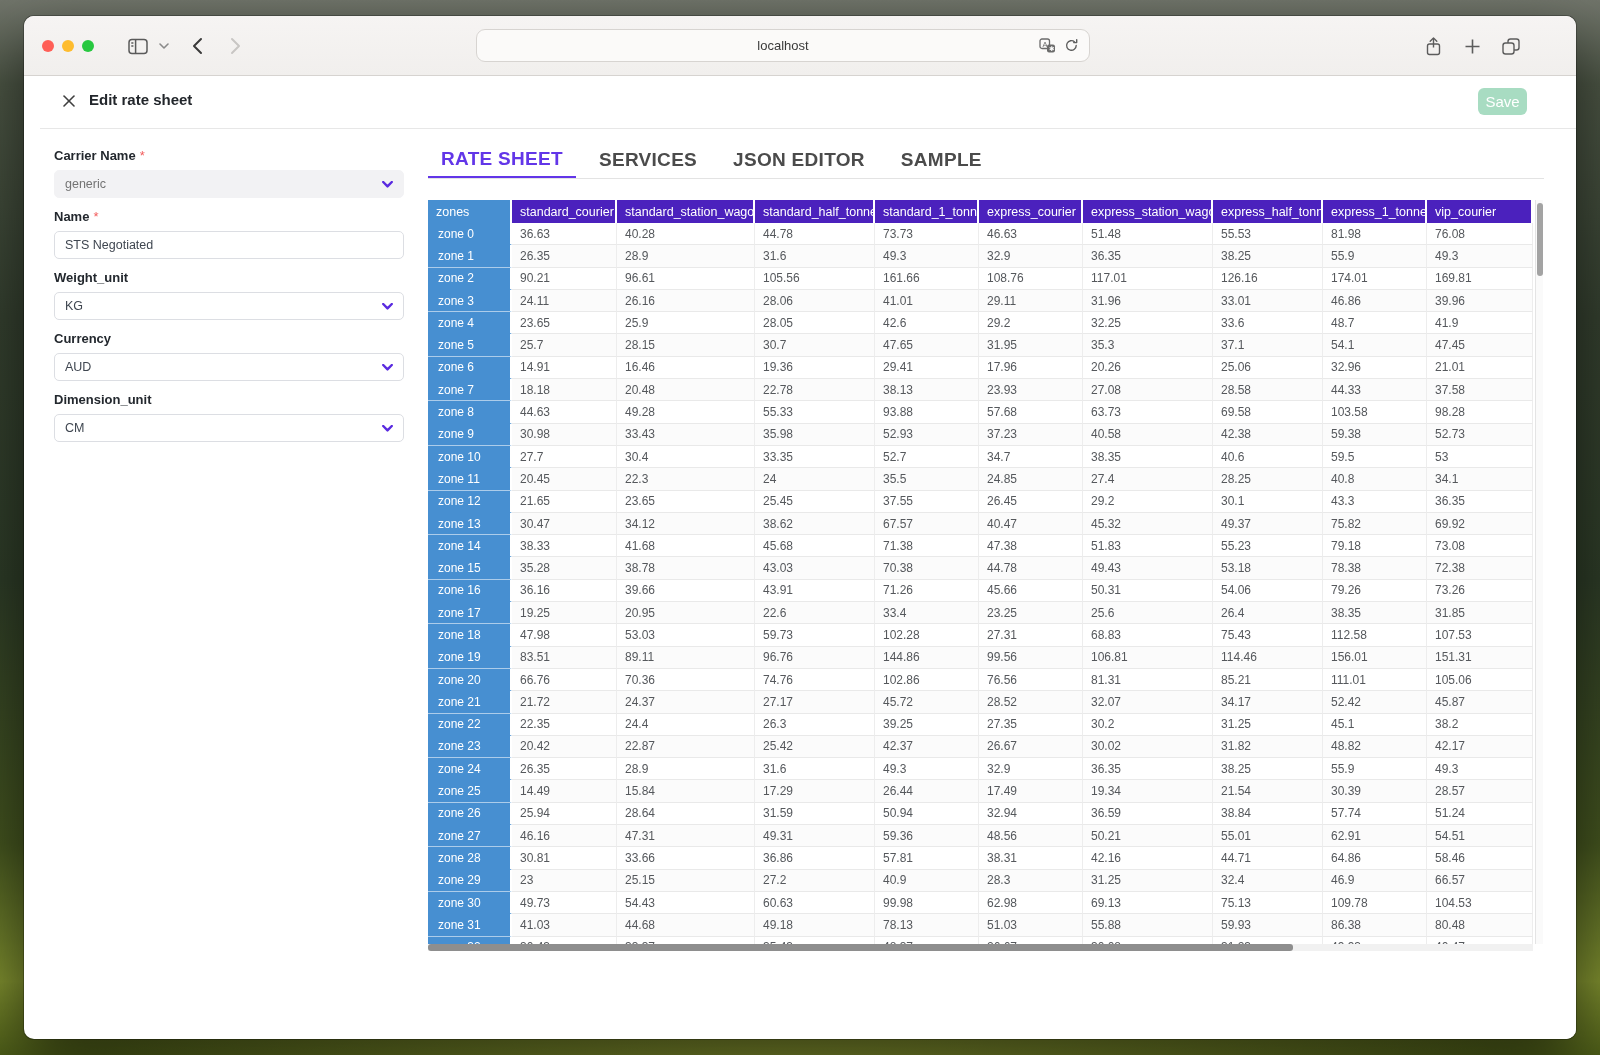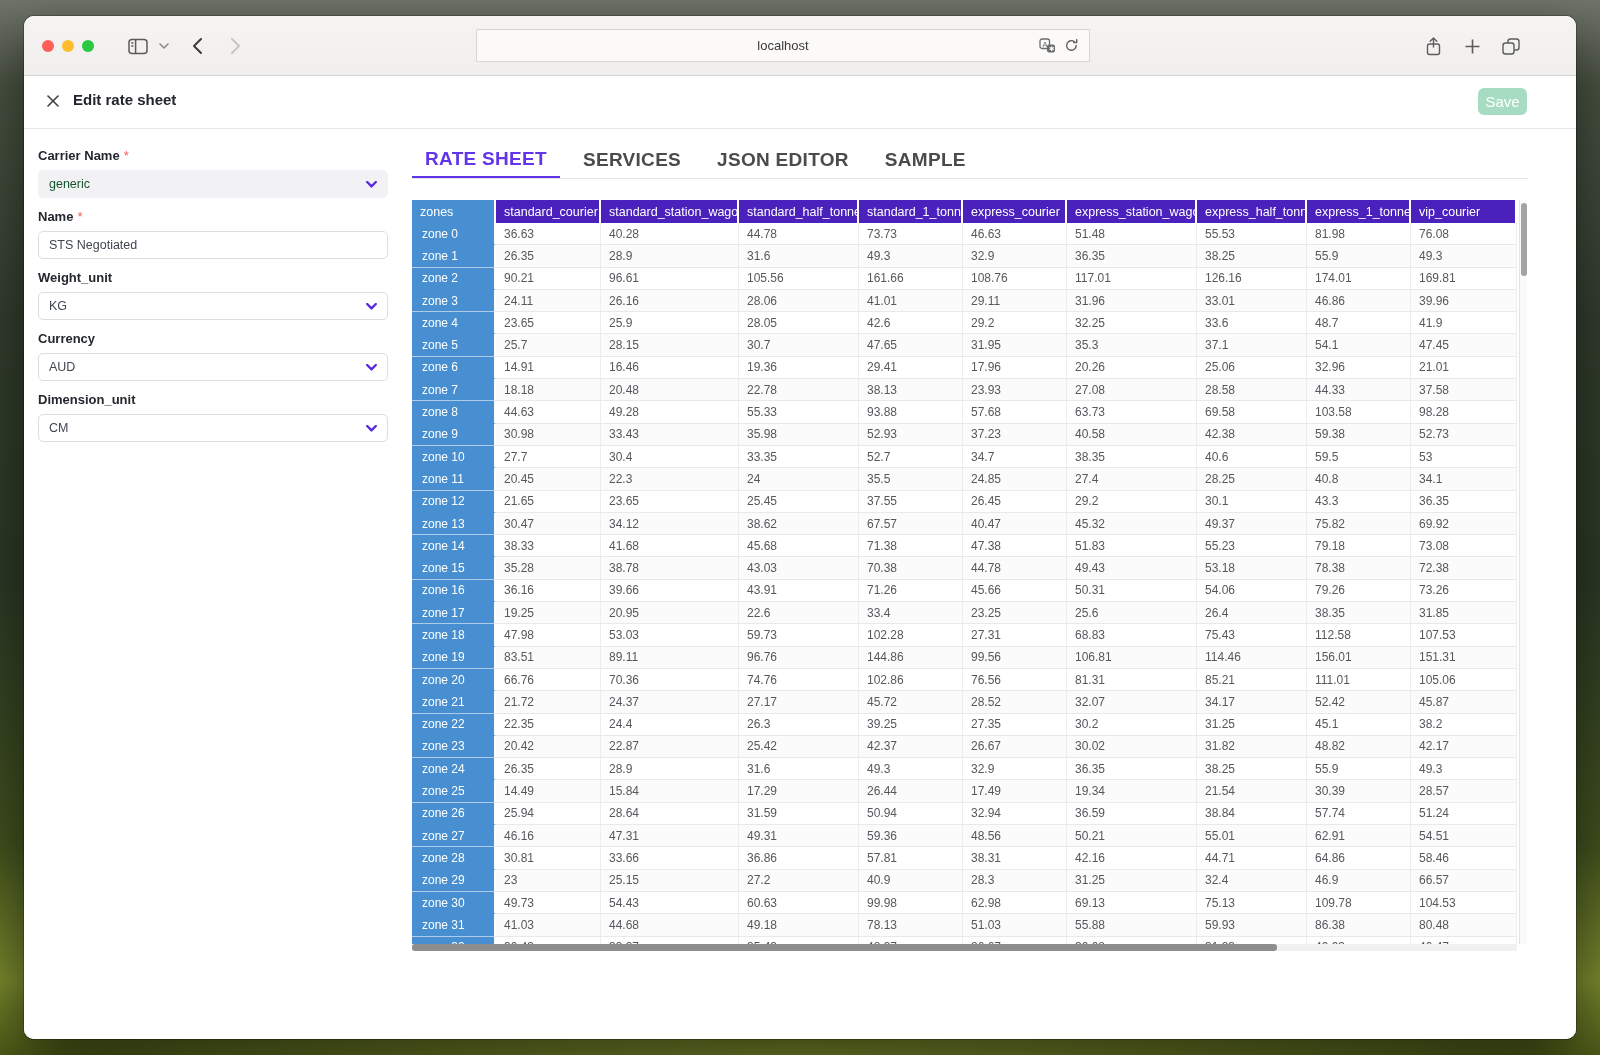--- a/index.html
+++ b/index.html
@@ -15,44 +15,44 @@
     box-shadow:0 25px 60px rgba(0,0,0,.55), 0 0 0 1px rgba(0,0,0,.25); }
 
   
   .toolbar { position:relative; height:60px; background:linear-gradient(#f6f4f3,#f1efed);
     border-bottom:1px solid #d6d3d0; }
   .lights { position:absolute; left:18px; top:24px; display:flex; gap:8px; }
   .light { width:12px; height:12px; border-radius:50%; }
   .light.red{ background:#ff5f57; } .light.yellow{ background:#febc2e; } .light.green{ background:#28c840; }
   .tb-ic { position:absolute; top:0; height:60px; display:flex; align-items:center; }
   .urlbar { position:absolute; left:452px; top:13px; width:614px; height:33px;
-    background:#fbfaf9; border:1px solid #d7d4d1; border-radius:1px;
+    background:#fbfaf9; border:1px solid #d7d4d1; border-radius:9px;
     display:flex; align-items:center; justify-content:center; }
   .urlbar .url { font-size:13px; color:#3a3a3a; }
   .url-icons { position:absolute; right:10px; top:0; height:31px; display:flex; align-items:center; gap:8px; }
 
   
-  .page { position:relative; height:963px; background:#fff; }
+  .page { position:relative; height:963px; background:#fff;margin-left:16px; }
   .page-header { position:absolute; left:0; right:0; top:0; height:52px; }
   .close-x { position:absolute; left:22px; top:18px; width:16px; height:16px; cursor:default; }
   .page-title { position:absolute; left:49px; top:15px; font-size:15px; font-weight:700; color:#22262b; }
   .save-btn { position:absolute; right:49px; top:12px; width:49px; height:27px;
     background:#a8dcc2; border:none; border-radius:6px; color:#fff; font-size:15px;
     font-family:"Liberation Sans",sans-serif; }
   .divider { position:absolute; left:0; right:0; top:52px; height:1px; background:#e7e7e7; }
 
   
   .form { position:absolute; left:14px; top:72px; width:350px; }
   .field-label { font-size:13px; font-weight:700; color:#23282e; margin-bottom:7px; }
   .req { color:#f25c5c; margin-left:4px; font-weight:400; }
   .select, .text-input { width:100%; height:28px; border:1px solid #dcdee3; border-radius:5px;
     background:#fff; display:flex; align-items:center; padding:0 10px; font-size:12.5px;
     color:#3f4650; margin-bottom:11px; }
   .select { justify-content:space-between; }
-  .select.disabled { background:#f2f2f4; border-color:#f2f2f4; color:#14532d; }
+  .select.disabled { background:#f2f2f4; border-color:#f2f2f4; color:#737373; }
   .text-input { font-family:"Liberation Sans",sans-serif; }
   input.text-input { outline:none; }
 
   
   .sheet { position:absolute; left:388px; top:66px; }
   .tabs { display:flex; height:37px; border-bottom:1px solid #e3e3e3; width:1116px; }
   .tab { display:flex; align-items:center; padding:0 13px; margin-right:10px;
     font-size:19px; font-weight:700; letter-spacing:.3px; color:#4b4b4b; height:36px; }
   .tab.active { color:#6236e8; border-bottom:2px solid #6236e8; }
 

